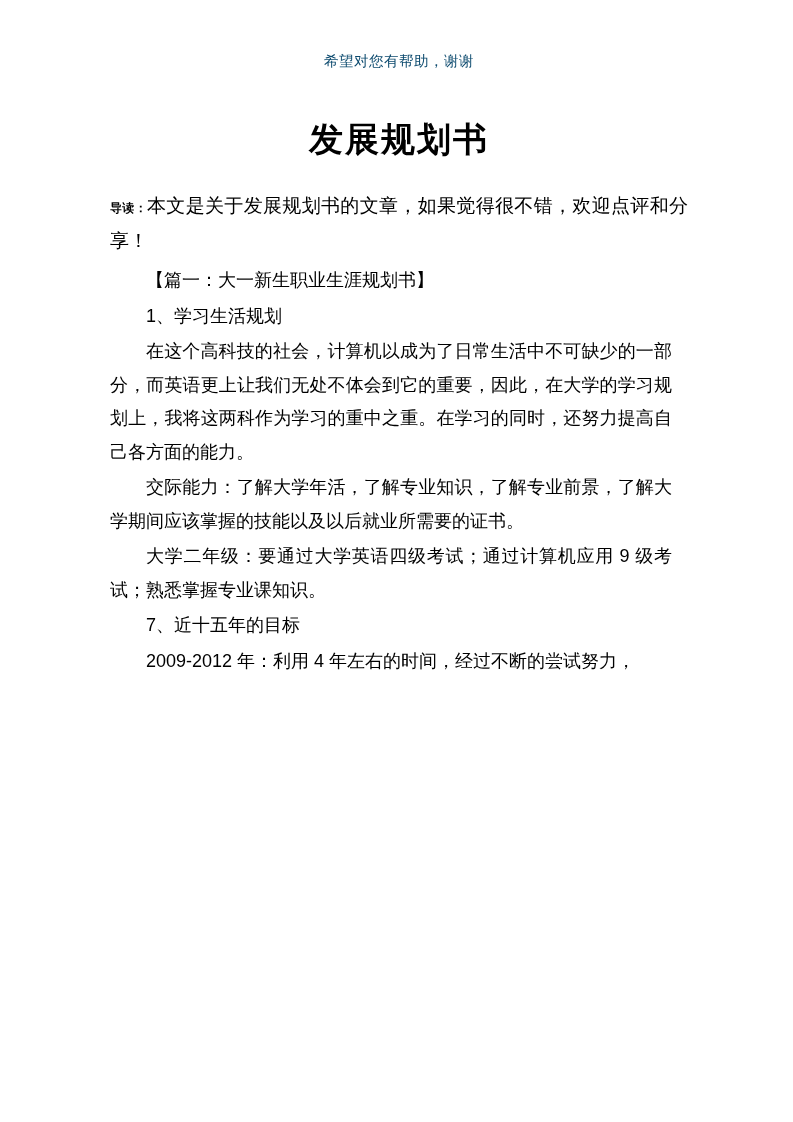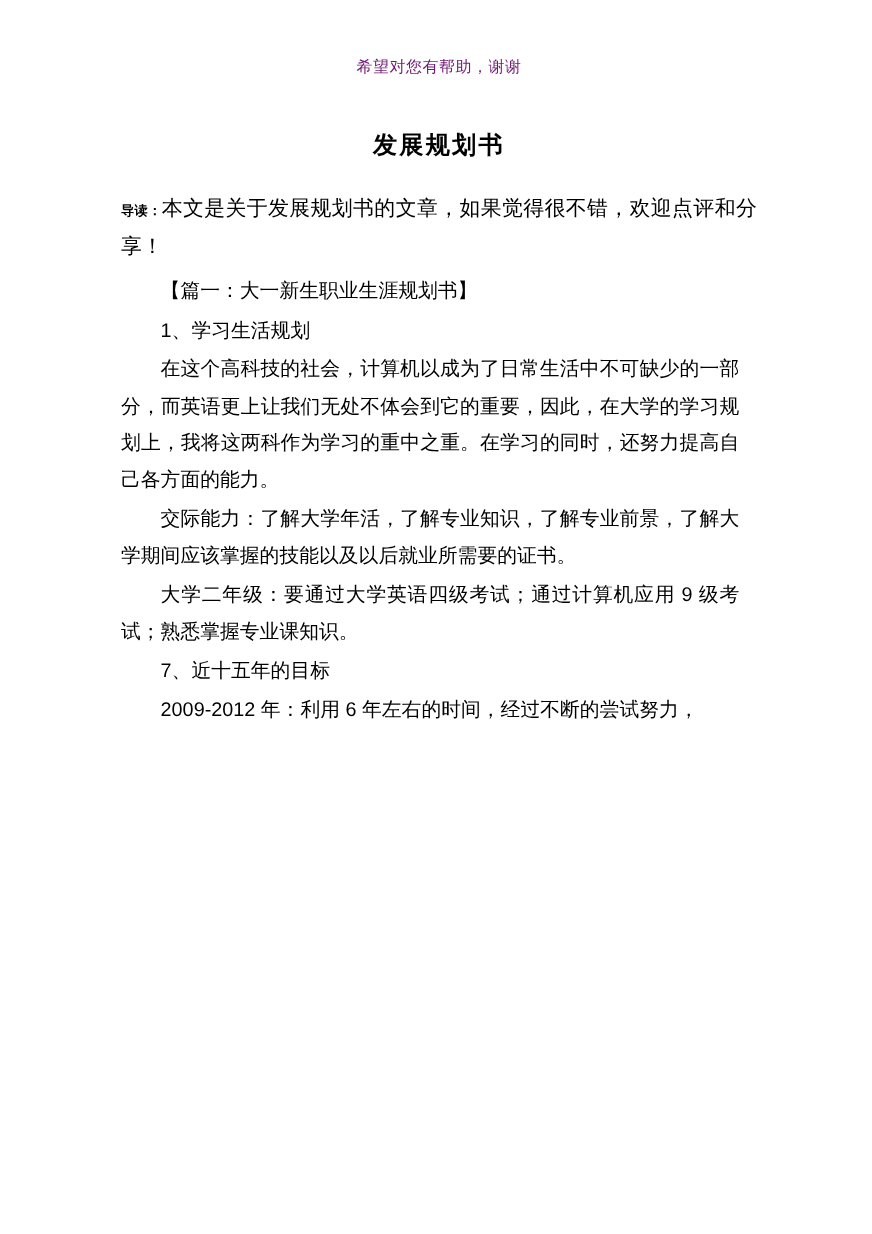--- a/index.html
+++ b/index.html
@@ -23,28 +23,28 @@
   .content {
     position: absolute;
     left: 110px;
     top: 50px;
     width: 578px;
   }
   .header-note {
     text-align: center;
     font-size: 14.5px;
     line-height: 1.6;
-    color: #701a75;
+    color: #0c4a6e;
     letter-spacing: 0.5px;
     margin: 0 0 0 0;
     font-family: "Liberation Sans", "DejaVu Sans", sans-serif;
   }
   .doc-title {
     text-align: center;
-    font-size: 22px;
+    font-size: 34px;
     font-weight: bold;
     letter-spacing: 2px;
     margin: 44px 0 26px 0;
     font-family: "Liberation Sans", "DejaVu Sans", sans-serif;
   }
   .lead {
     font-size: 19px;
     line-height: 1.82;
     margin: 0 0 6px 0;
     text-align: justify;
@@ -81,16 +81,16 @@
     <h1 class="doc-title">发展规划书</h1>
 
     <p class="lead"><span class="lead-label">导读：</span><span>本文是关于发展规划书的文章，如果觉得很不错，欢迎点评和分享！</span></p>
 
     <p class="para bracket">【篇一：大一新生职业生涯规划书】</p>
     <p class="para section">1、学习生活规划</p>
     <p class="para">在这个高科技的社会，计算机以成为了日常生活中不可缺少的一部分，而英语更上让我们无处不体会到它的重要，因此，在大学的学习规划上，我将这两科作为学习的重中之重。在学习的同时，还努力提高自己各方面的能力。</p>
     <p class="para">交际能力：了解大学年活，了解专业知识，了解专业前景，了解大学期间应该掌握的技能以及以后就业所需要的证书。</p>
     <p class="para">大学二年级：要通过大学英语四级考试；通过计算机应用 9 级考试；熟悉掌握专业课知识。</p>
     <p class="para section">7、近十五年的目标</p>
-    <p class="para">2009-2012 年：利用 6 年左右的时间，经过不断的尝试努力，</p>
+    <p class="para">2009-2012 年：利用 4 年左右的时间，经过不断的尝试努力，</p>
 
   </div>
 </div>
 
 </body></html>

